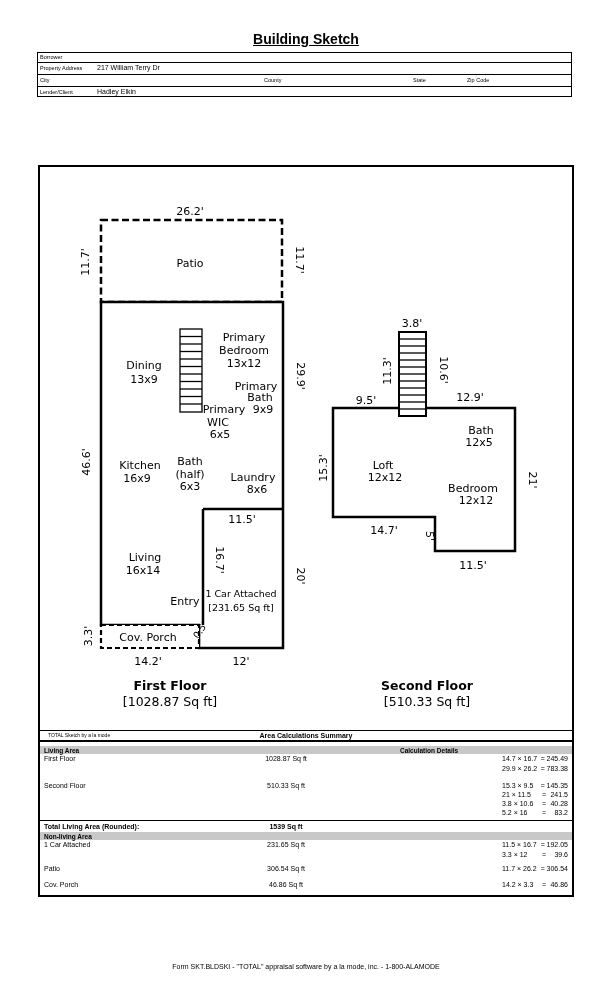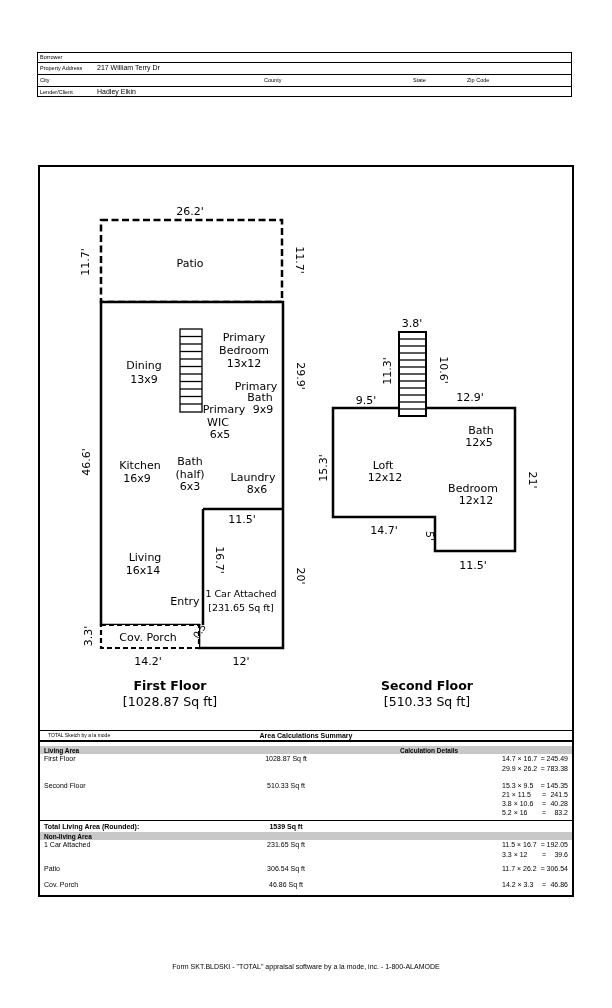--- a/index.html
+++ b/index.html
@@ -35,20 +35,21 @@
   .st{font-family:"DejaVu Sans",sans-serif;font-size:11px;fill:#000;}
   .st-sm{font-family:"DejaVu Sans",sans-serif;font-size:9.5px;fill:#000;}
   .st-title{font-family:"DejaVu Sans",sans-serif;font-size:12.5px;font-weight:bold;fill:#000;}
   .st-area{font-family:"DejaVu Sans",sans-serif;font-size:12.5px;fill:#000;}
 </style>
 </head>
 <body>
 
 <div class="page">
 
+  <div class="doc-title">Building Sketch</div>
 
   <div class="hdr-box">
     <div class="hline" style="top:9px"></div>
     <div class="hline" style="top:21px"></div>
     <div class="hline" style="top:33px"></div>
   </div>
   <span class="flabel" style="left:40px;top:54px">Borrower</span>
   <span class="flabel" style="left:40px;top:65px">Property Address</span>
   <span class="fvalue" style="left:97px;top:64px">217 William Terry Dr</span>
   <span class="flabel" style="left:40px;top:77px">City</span>

